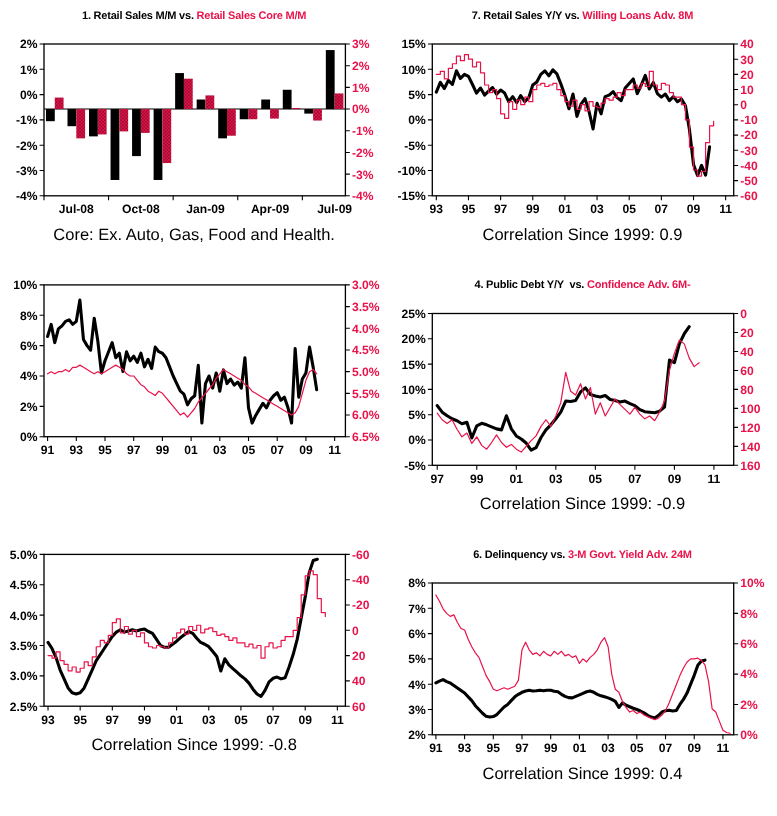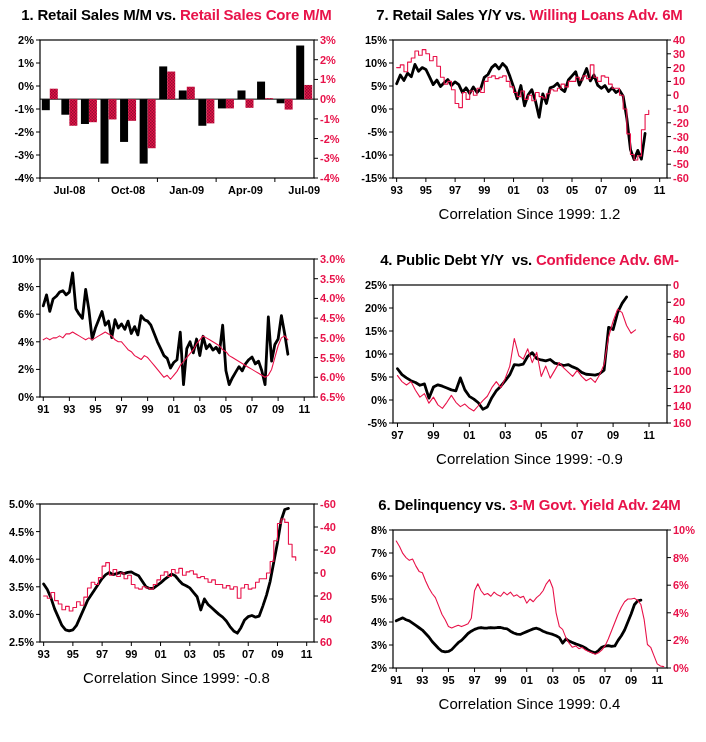--- a/index.html
+++ b/index.html
@@ -1,20 +1,20 @@
 <!DOCTYPE html>
 <html style="--red: #E8134A;"><head>
 <meta charset="utf-8">
 <style>
   :root{ --red:#E8134A; }
   html,body{margin:0;padding:0;background:#ffffff;}
   body{width:706px;height:742px;overflow:hidden;font-family:"Liberation Sans",sans-serif;-webkit-font-smoothing:antialiased;}
   .grid{display:grid;grid-template-columns:353px 353px;grid-template-rows:245px 245px 252px;width:706px;height:742px;}
   .cell{display:flex;flex-direction:column;align-items:center;overflow:hidden;}
-  .chart-title{margin-top:6px;height:20px;line-height:18px;font-size:15px;font-weight:bold;color:#000;white-space:pre;letter-spacing:-0.2px;}
+  .chart-title{margin-top:6px;height:20px;line-height:18px;font-size:10px;font-weight:bold;color:#000;white-space:pre;letter-spacing:-0.2px;}
   .chart-title .red{color:var(--red);}
   svg.plot{display:block;}
   svg text.tick{font-family:"Liberation Sans",sans-serif;font-size:11px;font-weight:bold;}
   .chart-footer{margin-top:5px;font-size:15px;color:#000;white-space:pre;}
 </style>
 </head>
 <body>
 
 <div class="grid">
 
@@ -92,24 +92,25 @@
         <rect x="147.64" y="73.14" width="8" height="49.09" fill="url(#hatch0)"></rect>
         <rect x="167.21" y="45.54" width="8" height="27.6" fill="url(#hatch0)"></rect>
         <rect x="186.79" y="60.72" width="8" height="12.42" fill="url(#hatch0)"></rect>
         <rect x="206.36" y="73.14" width="8" height="24.25" fill="url(#hatch0)"></rect>
         <rect x="225.93" y="73.14" width="8" height="9.27" fill="url(#hatch0)"></rect>
         <rect x="245.5" y="73.14" width="8" height="8.68" fill="url(#hatch0)"></rect>
         <rect x="265.07" y="72.16" width="8" height="0.98" fill="url(#hatch0)"></rect>
         <rect x="284.64" y="73.14" width="8" height="10.45" fill="url(#hatch0)"></rect>
         <rect x="304.21" y="58.95" width="8" height="14.19" fill="url(#hatch0)"></rect>
       </svg>
-  </div>
-
-  <div class="cell">
-    <div class="chart-title"><span>7. Retail Sales Y/Y vs. </span><span class="red">Willing Loans Adv. 6M</span></div>
+    <div class="chart-footer">Core: Ex. Auto, Gas, Food and Health.</div>
+  </div>
+
+  <div class="cell">
+    <div class="chart-title"><span>7. Retail Sales Y/Y vs. </span><span class="red">Willing Loans Adv. 8M</span></div>
     <svg class="plot" width="353" height="174" viewBox="0 0 353 174">
         <rect x="40" y="14" width="274" height="138" fill="none" stroke="#000" stroke-width="1.2"></rect>
         <line x1="36" y1="14" x2="40" y2="14" stroke="#000" stroke-width="1"></line>
         <text x="34" y="18" text-anchor="end" fill="#000" class="tick">15%</text>
         <line x1="36" y1="37" x2="40" y2="37" stroke="#000" stroke-width="1"></line>
         <text x="34" y="41" text-anchor="end" fill="#000" class="tick">10%</text>
         <line x1="36" y1="60" x2="40" y2="60" stroke="#000" stroke-width="1"></line>
         <text x="34" y="64" text-anchor="end" fill="#000" class="tick">5%</text>
         <line x1="36" y1="83" x2="40" y2="83" stroke="#000" stroke-width="1"></line>
         <text x="34" y="87" text-anchor="end" fill="#000" class="tick">0%</text>
@@ -157,21 +158,21 @@
         <text x="219.01" y="168" text-anchor="middle" fill="#000" class="tick">05</text>
         <line x1="248.24" y1="152" x2="248.24" y2="156" stroke="#000" stroke-width="1"></line>
         <text x="248.24" y="168" text-anchor="middle" fill="#000" class="tick">07</text>
         <line x1="277.47" y1="152" x2="277.47" y2="156" stroke="#000" stroke-width="1"></line>
         <text x="277.47" y="168" text-anchor="middle" fill="#000" class="tick">09</text>
         <line x1="306.69" y1="152" x2="306.69" y2="156" stroke="#000" stroke-width="1"></line>
         <text x="306.69" y="168" text-anchor="middle" fill="#000" class="tick">11</text>
         <path d="M43.65 57.7L47.31 48.96L50.96 54.48L54.61 47.12L58.27 50.8L61.92 38.38L65.57 45.28L69.23 41.6L72.88 43.44L76.53 50.8L80.19 58.62L83.84 54.02L87.49 60.46L91.15 56.78L94.8 53.56L98.45 59.54L102.11 55.86L105.76 58.62L109.41 66.44L113.07 61.84L116.72 67.36L120.37 60.92L124.03 66.44L127.68 62.76L131.33 51.26L134.99 48.5L138.64 41.6L142.29 38.38L145.95 42.98L149.6 37.46L153.25 41.14L156.91 50.34L160.56 60.92L164.21 72.88L167.87 59.54L171.52 79.78L175.17 68.74L178.83 63.68L182.48 75.18L186.13 91.28L189.79 67.82L193.44 77.48L197.09 61.84L200.75 60.46L204.4 57.24L208.05 62.76L211.71 65.52L215.36 54.02L219.01 49.88L222.67 45.74L226.32 59.08L229.97 51.26L233.63 42.52L237.28 54.94L240.93 48.96L244.59 59.08L248.24 62.3L251.89 59.54L255.55 65.52L259.2 61.84L262.85 66.44L266.51 64.14L270.16 70.12L273.81 92.2L277.47 123.48L281.12 133.6L284.77 124.4L288.43 133.14L292.08 107.38" fill="none" stroke="#000000" stroke-width="2.8" stroke-linejoin="round" stroke-linecap="round"></path>
         <path d="M43.65 41.6L47.31 41.6L47.31 38.84L50.96 38.84L50.96 45.74L54.61 45.74L54.61 36.08L58.27 36.08L58.27 31.94L61.92 31.94L61.92 25.04L65.57 25.04L65.57 29.18L69.23 29.18L69.23 23.66L72.88 23.66L72.88 27.8L76.53 27.8L76.53 34.7L80.19 34.7L80.19 30.56L83.84 30.56L83.84 40.22L87.49 40.22L87.49 51.26L91.15 51.26L91.15 58.16L94.8 58.16L94.8 55.4L98.45 55.4L98.45 63.68L102.11 63.68L102.11 77.48L105.76 77.48L105.76 81.62L109.41 81.62L109.41 66.44L113.07 66.44L113.07 73.34L116.72 73.34L116.72 65.06L120.37 65.06L120.37 69.2L124.03 69.2L124.03 62.3L127.68 62.3L127.68 66.44L131.33 66.44L131.33 55.4L134.99 55.4L134.99 51.26L138.64 51.26L138.64 49.88L142.29 49.88L142.29 52.64L145.95 52.64L145.95 51.26L149.6 51.26L149.6 49.88L153.25 49.88L153.25 55.4L156.91 55.4L156.91 60.92L160.56 60.92L160.56 66.44L164.21 66.44L164.21 70.58L167.87 70.58L167.87 65.06L171.52 65.06L171.52 73.34L175.17 73.34L175.17 69.2L178.83 69.2L178.83 74.72L182.48 74.72L182.48 66.44L186.13 66.44L186.13 70.58L189.79 70.58L189.79 71.96L193.44 71.96L193.44 67.82L197.09 67.82L197.09 63.68L200.75 63.68L200.75 65.06L204.4 65.06L204.4 62.3L208.05 62.3L208.05 58.16L211.71 58.16L211.71 60.92L215.36 60.92L215.36 55.4L219.01 55.4L219.01 55.4L222.67 55.4L222.67 51.26L226.32 51.26L226.32 54.02L229.97 54.02L229.97 49.88L233.63 49.88L233.63 52.64L237.28 52.64L237.28 38.84L240.93 38.84L240.93 51.26L244.59 51.26L244.59 55.4L248.24 55.4L248.24 49.88L251.89 49.88L251.89 51.26L255.55 51.26L255.55 58.16L259.2 58.16L259.2 62.3L262.85 62.3L262.85 62.3L266.51 62.3L266.51 69.2L270.16 69.2L270.16 83L273.81 83L273.81 107.84L277.47 107.84L277.47 128.54L281.12 128.54L281.12 134.06L284.77 134.06L284.77 129.92L288.43 129.92L288.43 103.7L292.08 103.7L292.08 88.52L295.73 88.52L295.73 84.38" fill="none" stroke="#E8134A" stroke-width="1.1" stroke-linejoin="round" stroke-linecap="round"></path>
       </svg>
-    <div class="chart-footer">Correlation Since 1999: 1.2</div>
+    <div class="chart-footer">Correlation Since 1999: 0.9</div>
   </div>
 
   <div class="cell">
     <svg class="plot" width="353" height="174" viewBox="0 0 353 174">
         <rect x="40" y="14" width="274" height="138" fill="none" stroke="#000" stroke-width="1.2"></rect>
         <line x1="36" y1="14" x2="40" y2="14" stroke="#000" stroke-width="1"></line>
         <text x="34" y="18" text-anchor="end" fill="#000" class="tick">10%</text>
         <line x1="36" y1="41.6" x2="40" y2="41.6" stroke="#000" stroke-width="1"></line>
         <text x="34" y="45.6" text-anchor="end" fill="#000" class="tick">8%</text>
         <line x1="36" y1="69.2" x2="40" y2="69.2" stroke="#000" stroke-width="1"></line>

